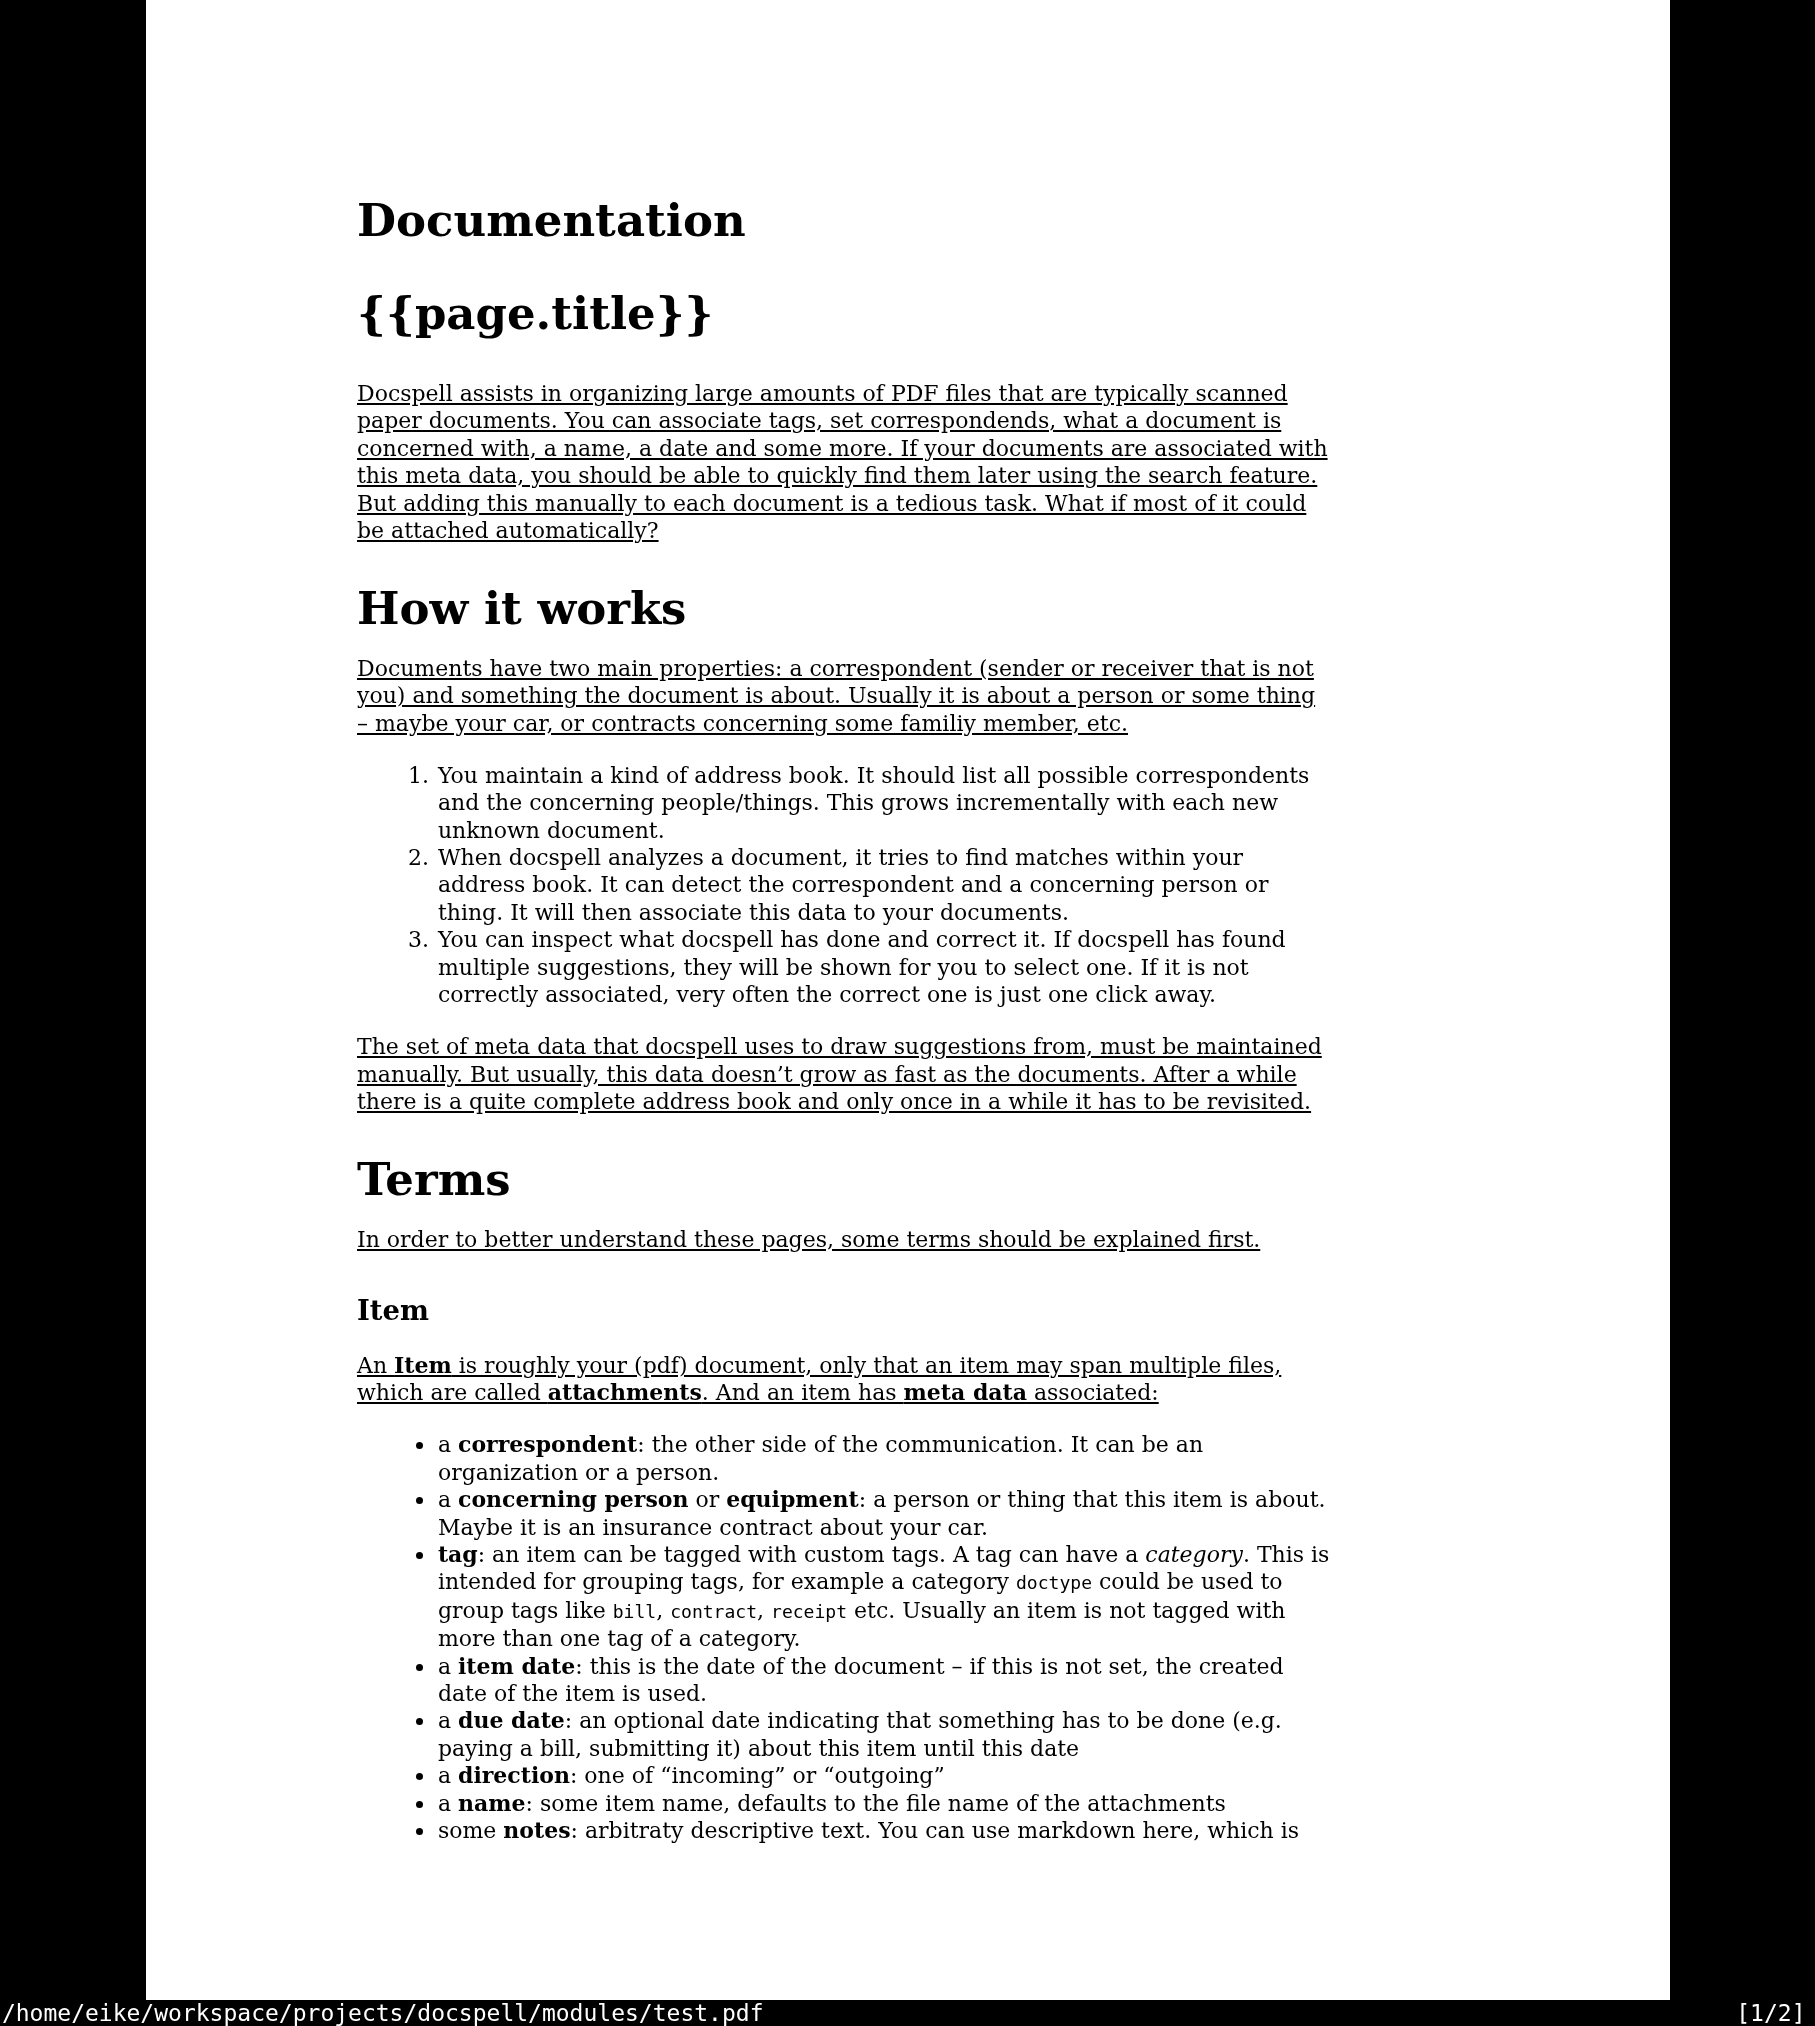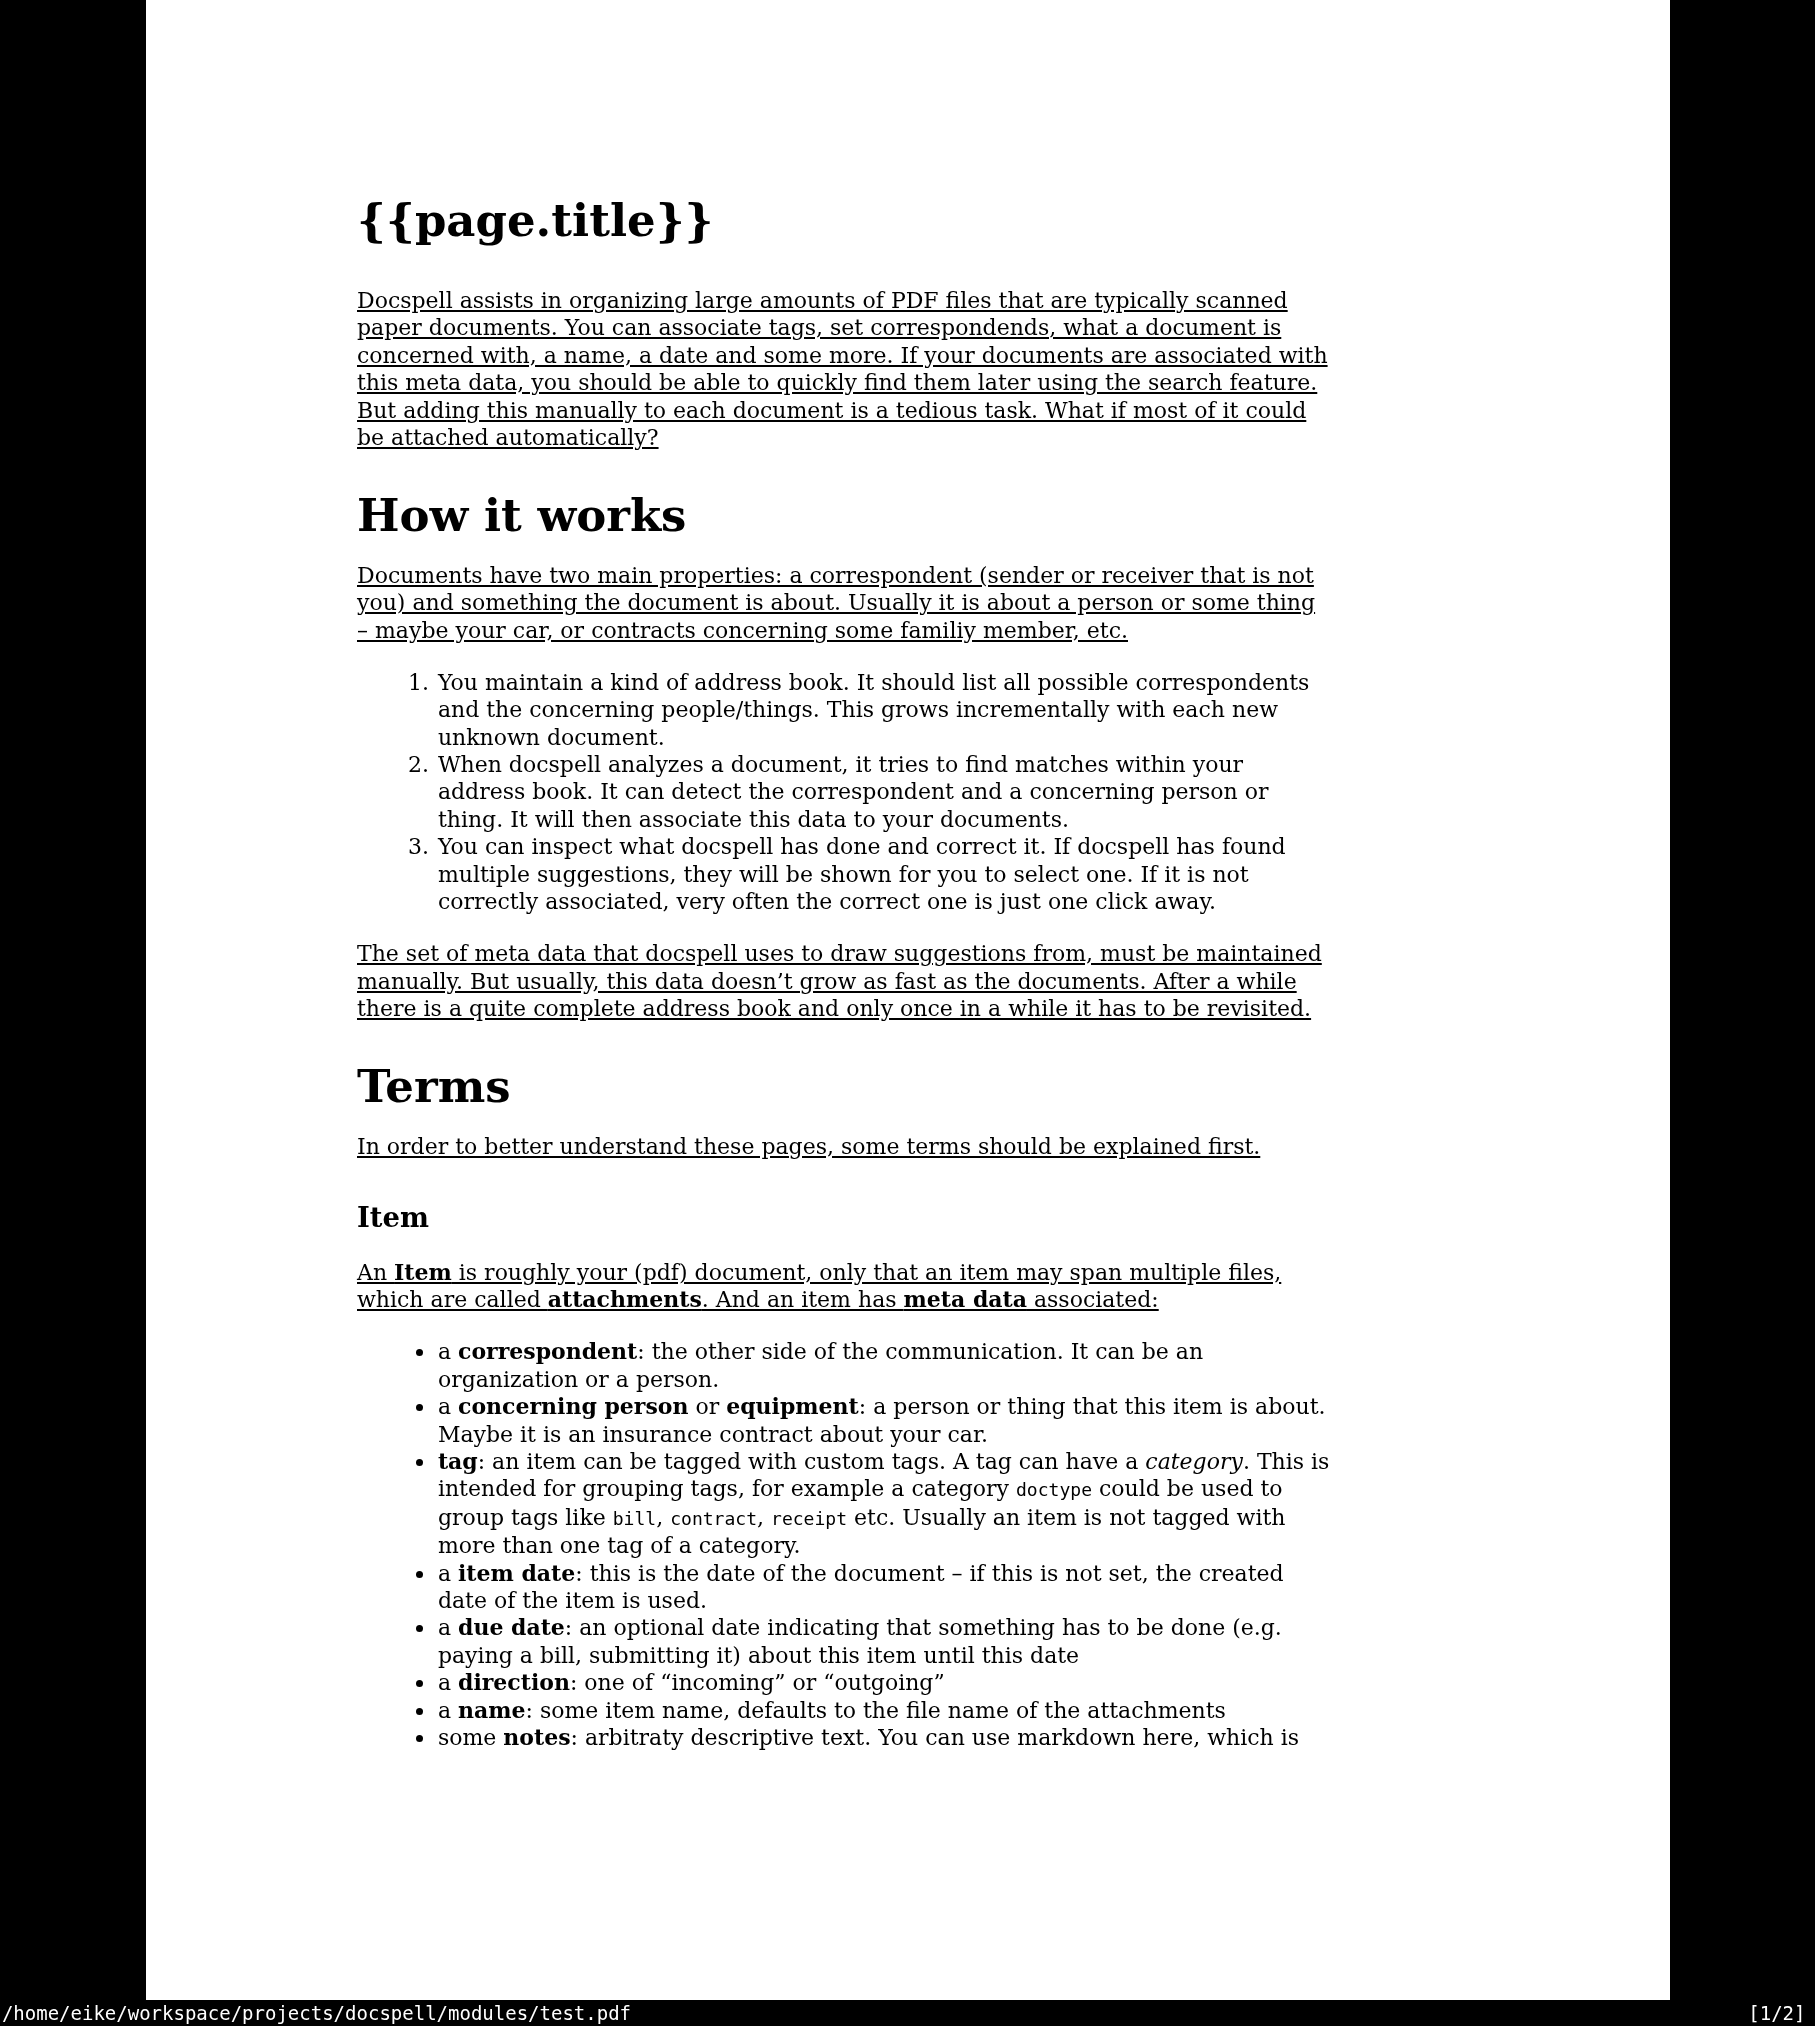--- a/index.html
+++ b/index.html
@@ -70,35 +70,36 @@
   .doc-content strong { font-weight: bold; }
   .statusbar {
     position: absolute;
     left: 0;
     top: 2000px;
     width: 1815px;
     height: 26.5px;
     background: #000;
     color: #fff;
     font-family: "DejaVu Sans Mono", monospace;
-    font-size: 19px;
+    font-size: 23px;
     line-height: 26.5px;
     display: flex;
     align-items: center;
     justify-content: space-between;
     padding: 0 9.5px 0 1.9px;
     white-space: nowrap;
   }
 </style>
 </head>
 <body>
 
 <div class="viewer">
   <div class="pdf-page">
     <div class="doc-content">
+        <h1><span>Documentation</span></h1>
         <h1><span>{{page.title}}</span></h1>
         <p><span>Docspell assists in organizing large amounts of PDF files that are typically scanned paper documents. You can associate tags, set correspondends, what a document is concerned with, a name, a date and some more. If your documents are associated with this meta data, you should be able to quickly find them later using the search feature. But adding this manually to each document is a tedious task. What if most of it could be attached automatically?</span></p>
         <h2><span>How it works</span></h2>
         <p><span>Documents have two main properties: a correspondent (sender or receiver that is not you) and something the document is about. Usually it is about a person or some thing – maybe your car, or contracts concerning some familiy member, etc.</span></p>
         <ol>
           <li><span>You maintain a kind of address book. It should list all possible correspondents and the concerning people/things. This grows incrementally with each new unknown document.</span></li>
           <li><span>When docspell analyzes a document, it tries to find matches within your address book. It can detect the correspondent and a concerning person or thing. It will then associate this data to your documents.</span></li>
           <li><span>You can inspect what docspell has done and correct it. If docspell has found multiple suggestions, they will be shown for you to select one. If it is not correctly associated, very often the correct one is just one click away.</span></li>
         </ol>
         <p><span>The set of meta data that docspell uses to draw suggestions from, must be maintained manually. But usually, this data doesn’t grow as fast as the documents. After a while there is a quite complete address book and only once in a while it has to be revisited.</span></p>

